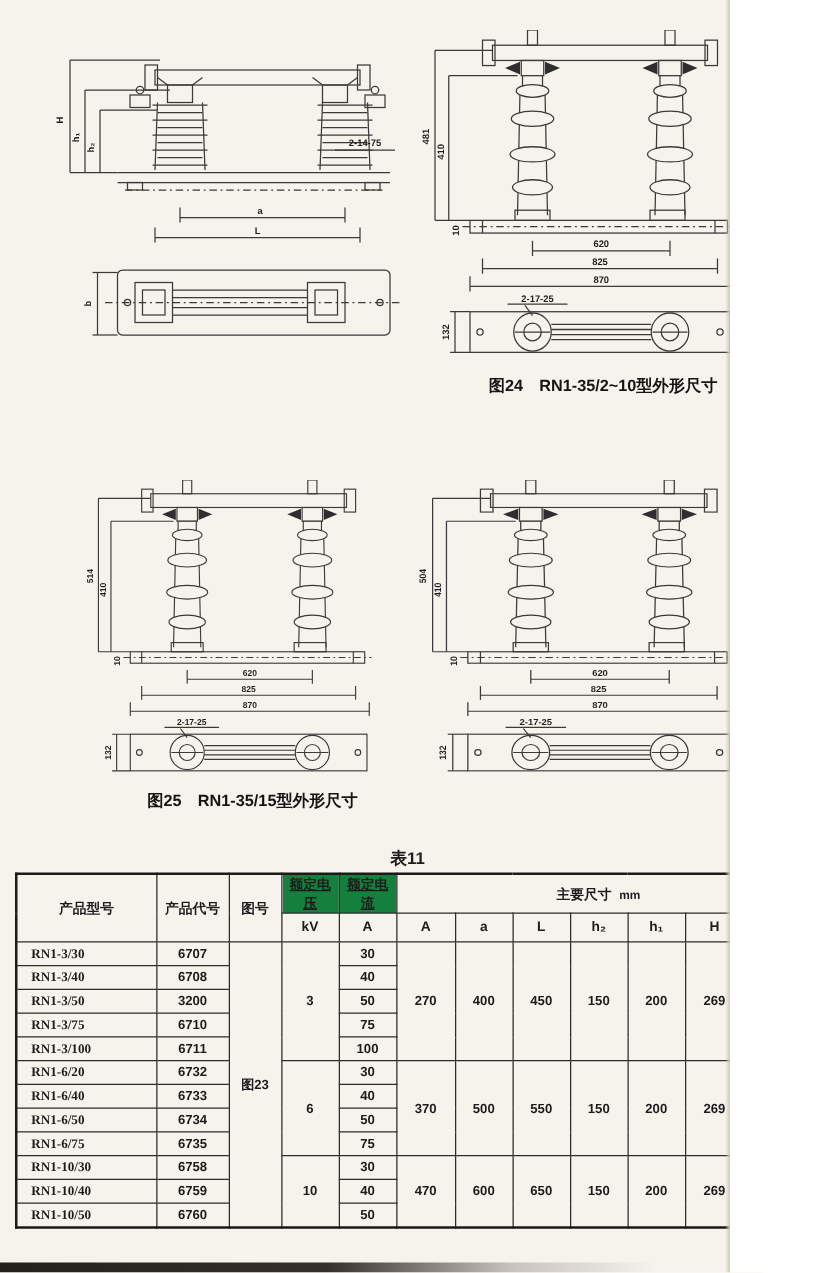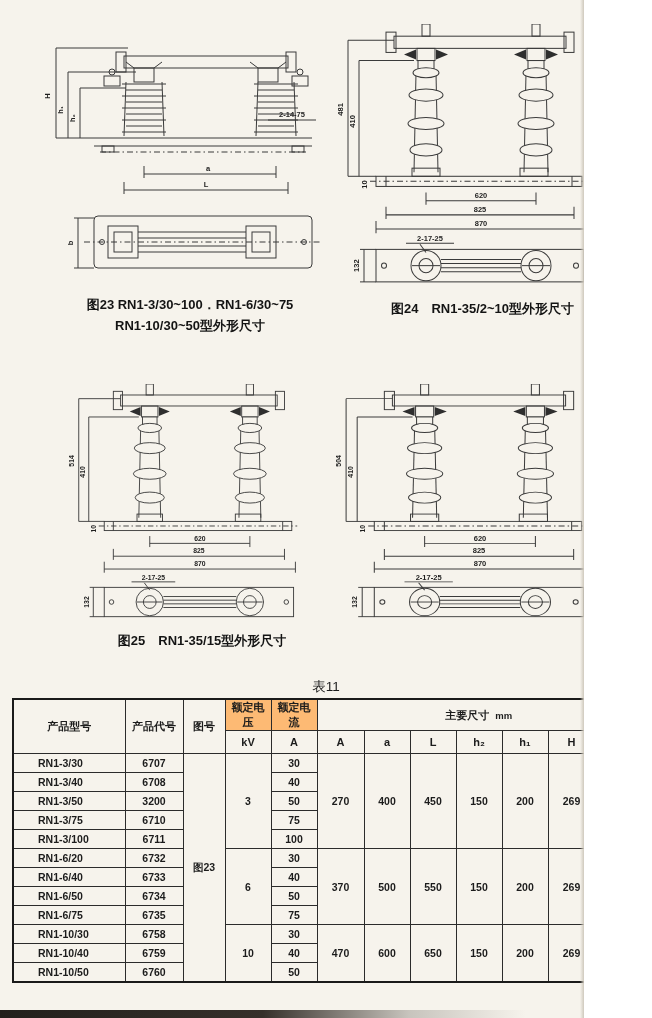--- a/index.html
+++ b/index.html
@@ -12,35 +12,35 @@
   .figure{position:absolute;}
   .figure svg{width:100%;height:100%;display:block;}
   svg line,svg rect,svg ellipse,svg circle,svg path,svg polygon{
     stroke:#3a3a3a;stroke-width:1;fill:none;
   }
   svg polygon.solid{fill:#2e2e2e;stroke:none;}
   svg ellipse.rib,svg rect.cap{fill:#f6f3ec;}
   svg text{font-family:"Liberation Sans","DejaVu Sans",sans-serif;fill:#1d1d1d;font-size:7.5px;font-weight:bold;}
   svg .dash{stroke-dasharray:6 3 1.5 3;}
   .caption{position:absolute;font-weight:bold;font-size:13px;text-align:center;line-height:21px;color:#141414;}
-  .table-title{position:absolute;top:678px;left:0;width:652px;text-align:center;font-weight:normal;font-size:13.5px;}
+  .table-title{position:absolute;top:678px;left:0;width:652px;text-align:center;font-weight:bold;font-size:13.5px;}
   table.spec{
     position:absolute;left:12px;top:698px;width:628px;
     border-collapse:collapse;table-layout:fixed;
     font-size:10.5px;font-weight:bold;
   }
   table.spec th,table.spec td{
     border:1px solid #2b2b2b;text-align:center;vertical-align:middle;
     padding:0 2px;height:18px;overflow:hidden;
   }
   table.spec{border:2px solid #1a1a1a;}
   table.spec thead th{font-size:11px;height:22px;}
   table.spec thead tr:first-child th{height:24px;}
-  table.spec th.hl{background:#fdba74;}
-  table.spec td.al{text-align:left;padding-left:24px;}
+  table.spec th.hl{background:#15803d;text-decoration:underline;}
+  table.spec td.al{text-align:left;padding-left:11px;font-family:Liberation Serif, serif;}
   .unit{font-size:9.5px;text-align:center;}
   .edge-right{position:absolute;top:0;right:0;width:4px;height:100%;
     background:linear-gradient(to left,#cfc9bd,transparent);}
   .edge-bottom{position:absolute;left:0;bottom:0;width:100%;height:8px;
     background:linear-gradient(to right,#23201c 0%,#35302a 45%,rgba(60,55,48,.25) 70%,transparent 90%);}
 </style>
 </head>
 <body>
 
 <div class="page">
@@ -411,24 +411,20 @@
       <circle cx="50" cy="238" r="2.5"></circle>
           <circle cx="242" cy="238" r="2.5"></circle>
       <line x1="30" y1="222" x2="30" y2="254"></line>
           <line x1="26" y1="222" x2="42" y2="222"></line>
           <line x1="26" y1="254" x2="42" y2="254"></line>
       <text x="25" y="238" text-anchor="middle" transform="rotate(-90 25 238)">132</text>
     </g>
   </svg>
 </div>
 
-  <div class="caption" style="left:46px;top:294px;width:288px">
-    <div>图23 RN1-3/30~100．RN1-6/30~75</div>
-    <div>RN1-10/30~50型外形尺寸</div>
-  </div>
   <div class="caption" style="left:340px;top:298px;width:285px">图24　RN1-35/2~10型外形尺寸</div>
   <div class="caption" style="left:64px;top:630px;width:276px">图25　RN1-35/15型外形尺寸</div>
 
   <div class="table-title">表11</div>
 
   <table class="spec">
     <colgroup>
       <col style="width:112px">
         <col style="width:58px">
         <col style="width:42px">

